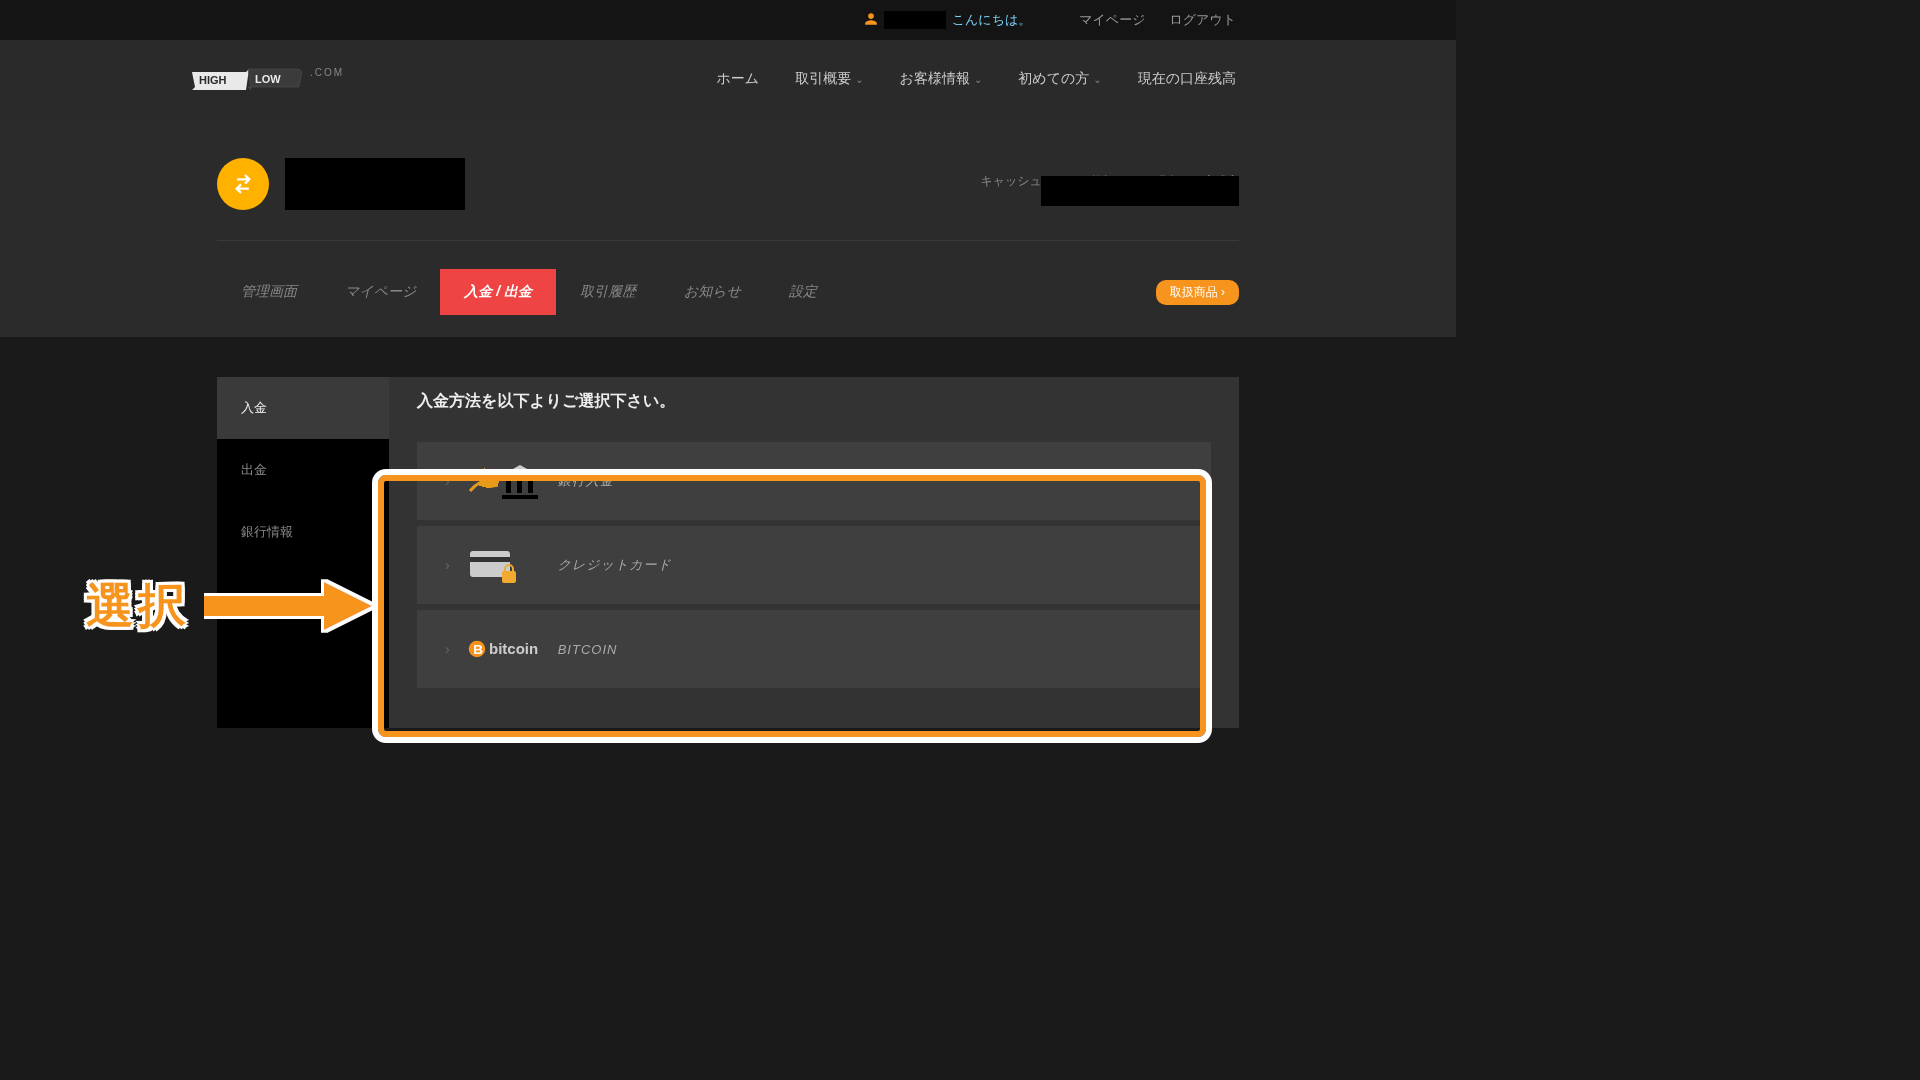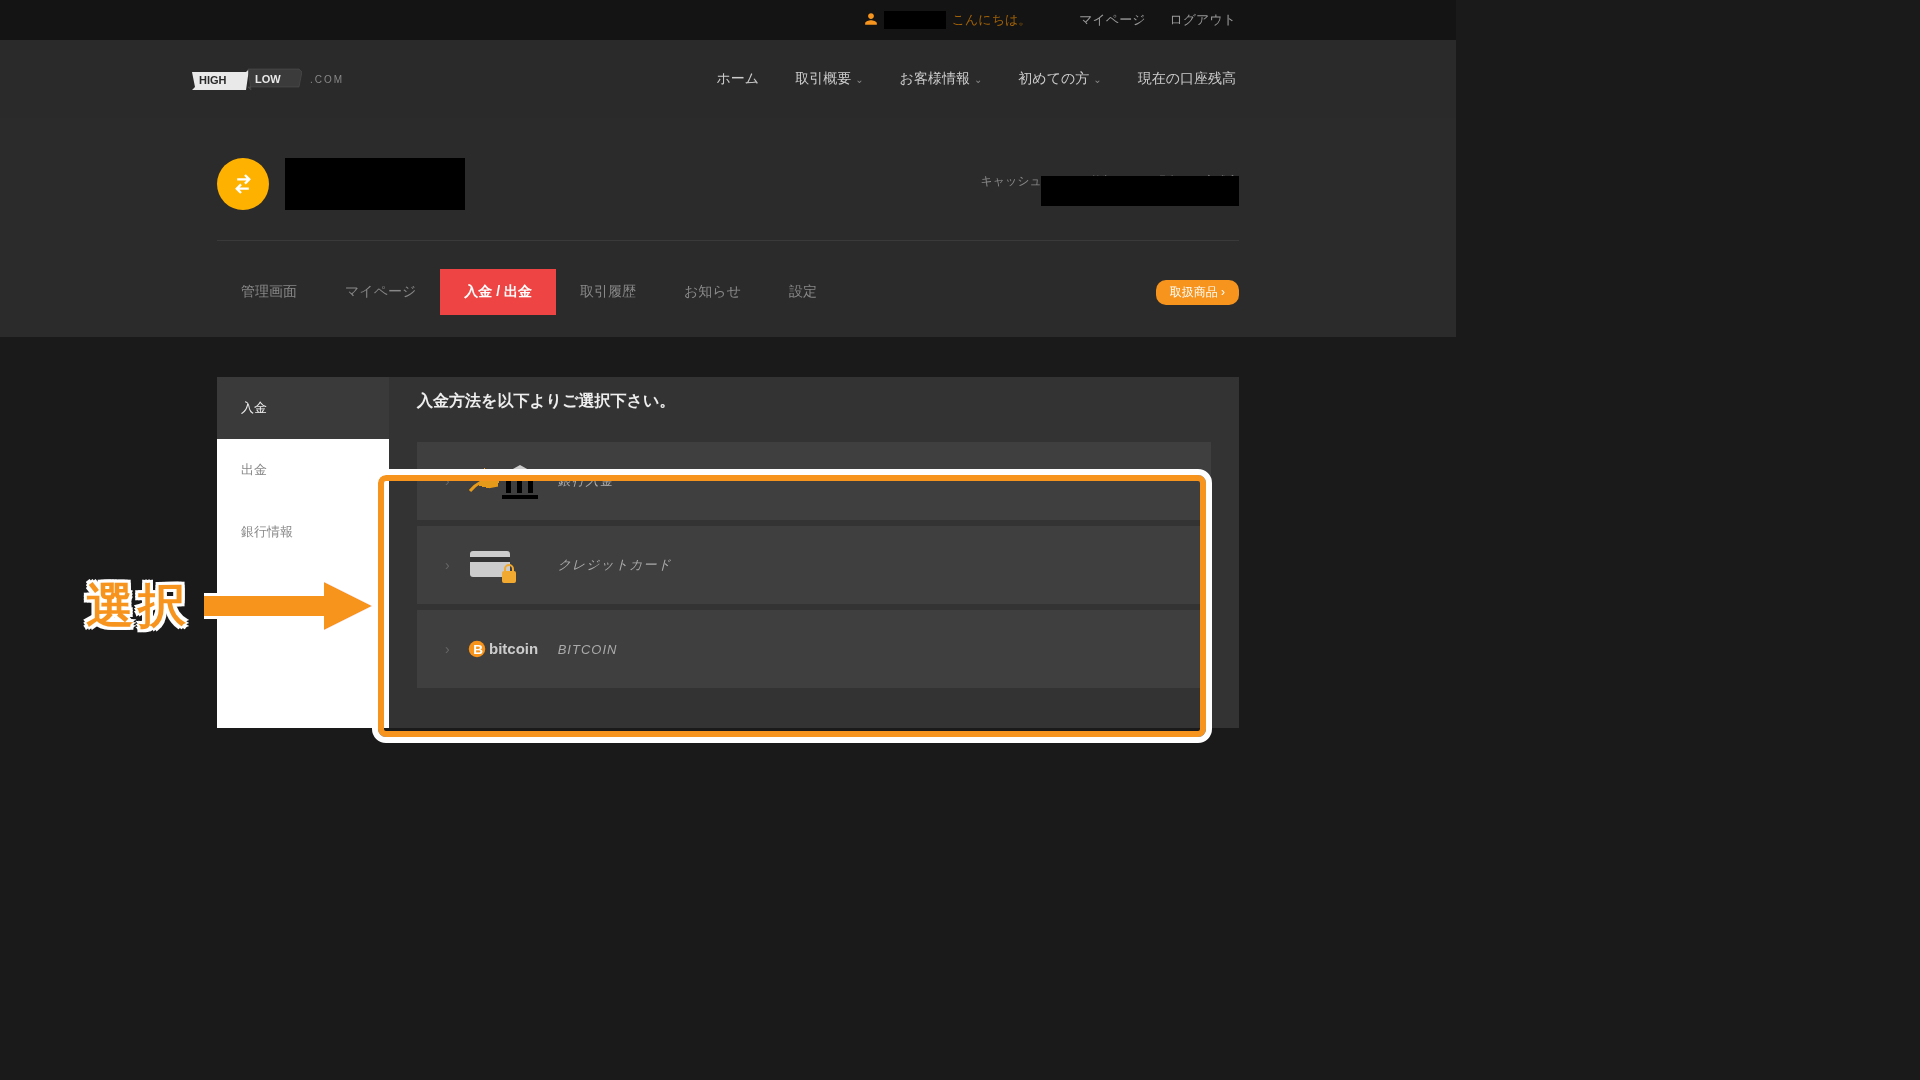--- a/index.html
+++ b/index.html
@@ -24,32 +24,32 @@
   font-size: 13px;
 }
 .top-bar .user-icon { color: #f7941d; margin-right: 6px; }
 .top-bar .redacted-user {
   background: #000;
   width: 62px;
   height: 18px;
   display: inline-block;
   margin-right: 6px;
 }
-.top-bar .greeting-suffix { color: #a16207; margin-right: 24px; }
+.top-bar .greeting-suffix { color: #7dd3fc; margin-right: 24px; }
 .top-bar a { color: #999; text-decoration: none; margin-left: 24px; cursor: pointer; }
 
 
 .nav-bar {
   background: #2a2a2a;
   height: 78px;
   display: flex;
   align-items: center;
   padding: 0 220px 0 192px;
 }
-.logo-block { display: flex; align-items: center; margin-right: auto; }
+.logo-block { display: flex; align-items: flex-start; margin-right: auto; }
 .logo-svg { width: 110px; height: auto; }
 .logo-com { color: #888; font-size: 10px; letter-spacing: 2px; margin-left: 8px; margin-bottom: 0; }
 .nav-links { display: flex; gap: 36px; font-size: 14px; }
 .nav-links a { color: #ccc; text-decoration: none; cursor: pointer; display: inline-flex; align-items: center; gap: 4px; }
 .chev { font-size: 10px; color: #888; }
 
 
 .account-strip {
   background: #2b2b2b;
   margin-top: 0;
@@ -100,20 +100,21 @@
   margin: 28px auto 0 auto;
   display: flex;
   align-items: center;
   font-size: 14px;
   position: relative;
 }
 .tab-row .tab {
   padding: 14px 24px;
   color: #888;
   cursor: pointer;
+  font-style: italic;
 }
 .tab-row .tab.active {
   background: #ef4444;
   color: #fff;
   font-weight: 600;
 }
 .products-badge {
   margin-left: auto;
   background: #f7941d;
   color: #fff;
@@ -124,21 +125,21 @@
 }
 
 
 .content-wrap {
   width: 1022px;
   margin: 40px auto 0 auto;
   display: flex;
 }
 .side-menu {
   width: 172px;
-  background: #ffffff;
+  background: #000000;
 }
 .side-menu .mitem {
   padding: 22px 24px;
   font-size: 13px;
   color: #888;
   cursor: pointer;
 }
 .side-menu .mitem.active {
   background: #3a3a3a;
   color: #eee;

